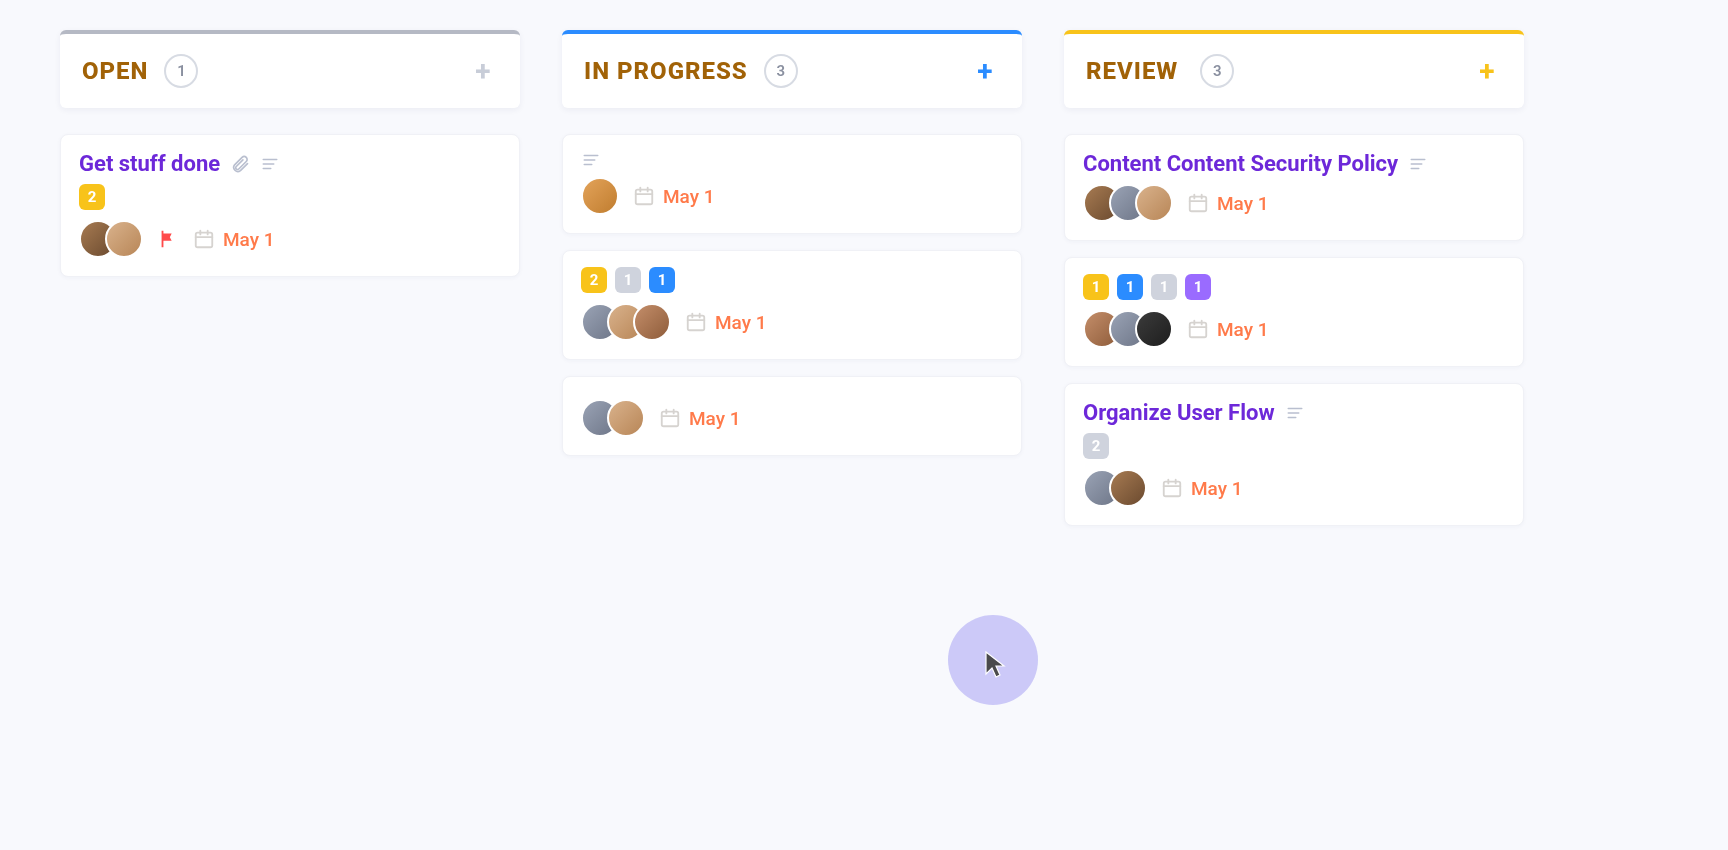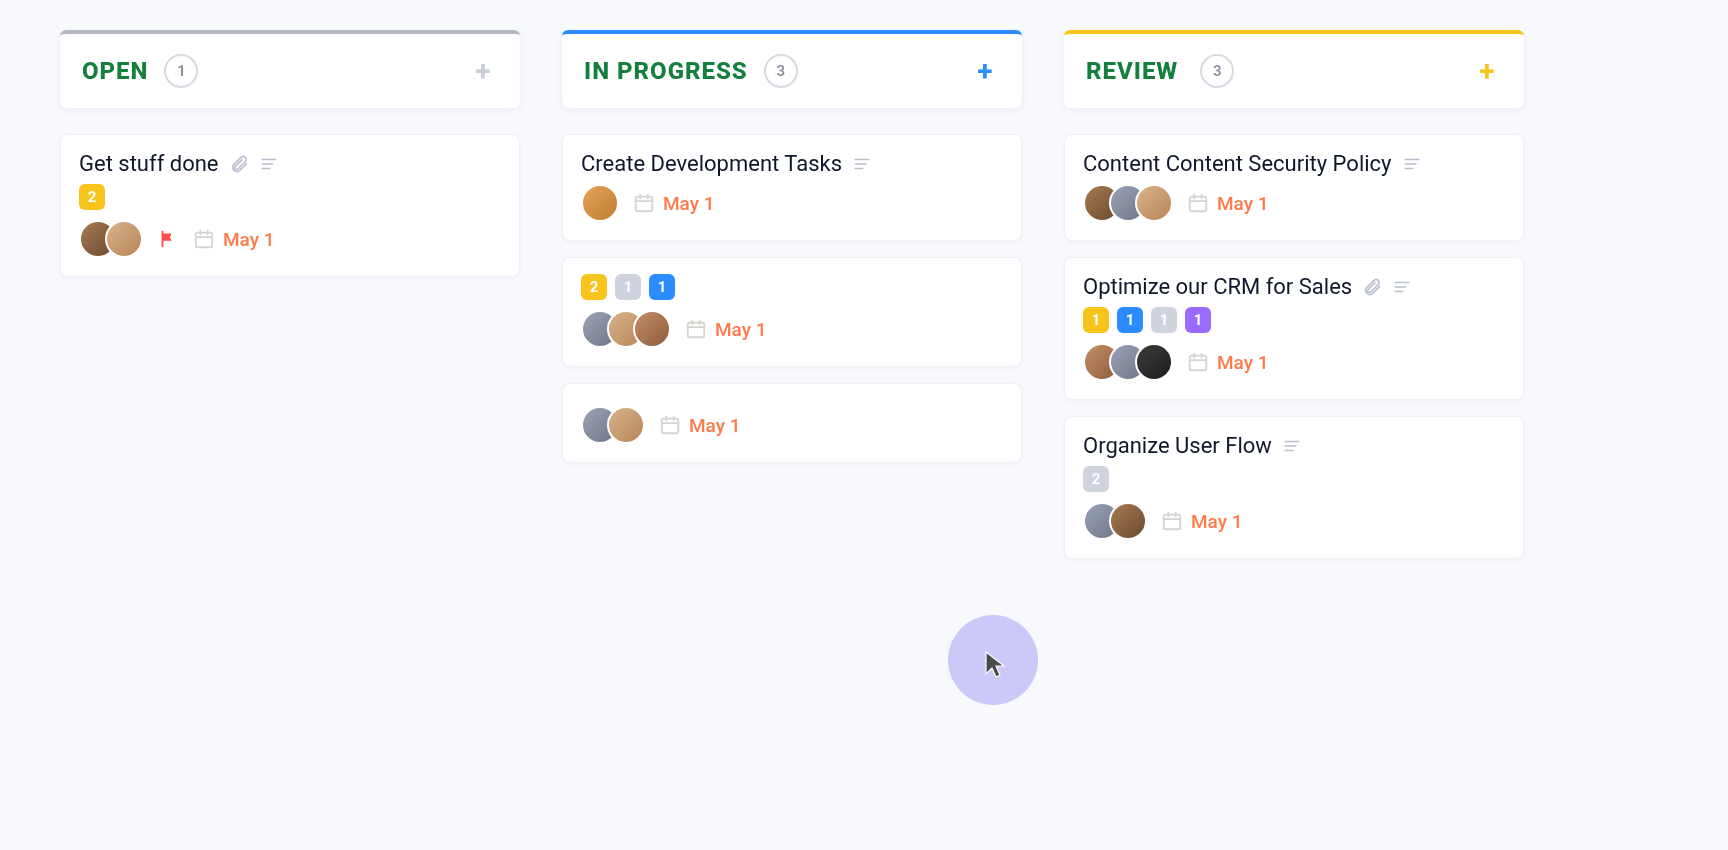--- a/index.html
+++ b/index.html
@@ -30,21 +30,21 @@
     gap: 16px;
     margin-bottom: 26px;
   }
   .col-header[data-accent="gray"]   { border-top-color: #b5b9c4; }
   .col-header[data-accent="blue"]   { border-top-color: #2b8cff; gap: 16px; }
   .col-header[data-accent="yellow"] { border-top-color: #f8c31a; gap: 22px; }
   .col-title {
     font-size: 24px;
     font-weight: 800;
     letter-spacing: 1px;
-    color: #15803d;
+    color: #a16207;
   }
   .count-pill {
     min-width: 34px; height: 34px;
     border: 2px solid #d7dbe3;
     border-radius: 999px;
     display: inline-flex;
     align-items: center; justify-content: center;
     font-size: 15px; font-weight: 600;
     color: #8a90a0;
   }
@@ -67,22 +67,22 @@
     box-shadow: 0 1px 4px rgba(30,40,90,0.04);
     padding: 16px 18px 18px 18px;
     margin-bottom: 16px;
   }
   .card-title-row {
     display: flex; align-items: center; gap: 10px;
     margin-bottom: 8px;
   }
   .card-title {
     font-size: 22px;
-    color: #0f172a;
-    font-weight: 400;
+    color: #6d28d9;
+    font-weight: 700;
   }
   .icon-slot {
     display: inline-flex; align-items: center; justify-content: center;
     color: #b9bfcf;
   }
   .badges-row {
     display: flex; gap: 8px; margin-bottom: 10px;
   }
   .badge {
     min-width: 26px; height: 26px;
@@ -198,21 +198,20 @@
     </div>
     <div class="column">
       <div class="col-header" data-accent="blue">
         <span class="col-title">IN PROGRESS</span>
         <span class="count-pill">3</span>
         <span class="spacer"></span>
         <span class="add-btn">+</span>
       </div>
       <div class="card">
         <div class="card-title-row">
-          <span class="card-title">Create Development Tasks</span>
           <span class="icon-slot">
             <svg width="20" height="18" viewBox="0 0 24 24" fill="none" stroke="currentColor" stroke-width="2" stroke-linecap="round">
               <line x1="3" y1="6" x2="21" y2="6"></line>
               <line x1="3" y1="12" x2="17" y2="12"></line>
               <line x1="3" y1="18" x2="13" y2="18"></line>
             </svg>
           </span>
         </div>
         <div class="meta-row">
           <div class="avatars">
@@ -307,35 +306,20 @@
                 <line x1="3" y1="10" x2="21" y2="10"></line>
                 <line x1="8" y1="3" x2="8" y2="7"></line>
                 <line x1="16" y1="3" x2="16" y2="7"></line>
               </svg>
             </span>
             <span>May 1</span>
           </span>
         </div>
       </div>
       <div class="card">
-        <div class="card-title-row">
-          <span class="card-title">Optimize our CRM for Sales</span>
-          <span class="icon-slot">
-            <svg width="20" height="20" viewBox="0 0 24 24" fill="none" stroke="currentColor" stroke-width="2" stroke-linecap="round" stroke-linejoin="round">
-              <path d="M21 11.5l-8.5 8.5a5 5 0 0 1-7-7l9-9a3.5 3.5 0 0 1 5 5l-9 9a2 2 0 0 1-3-3l8-8"></path>
-            </svg>
-          </span>
-          <span class="icon-slot">
-            <svg width="20" height="18" viewBox="0 0 24 24" fill="none" stroke="currentColor" stroke-width="2" stroke-linecap="round">
-              <line x1="3" y1="6" x2="21" y2="6"></line>
-              <line x1="3" y1="12" x2="17" y2="12"></line>
-              <line x1="3" y1="18" x2="13" y2="18"></line>
-            </svg>
-          </span>
-        </div>
         <div class="badges-row">
           <span class="badge yellow">1</span>
           <span class="badge blue">1</span>
           <span class="badge gray">1</span>
           <span class="badge purple">1</span>
         </div>
         <div class="meta-row">
           <div class="avatars">
             <span class="avatar c6"></span>
             <span class="avatar c4"></span>

